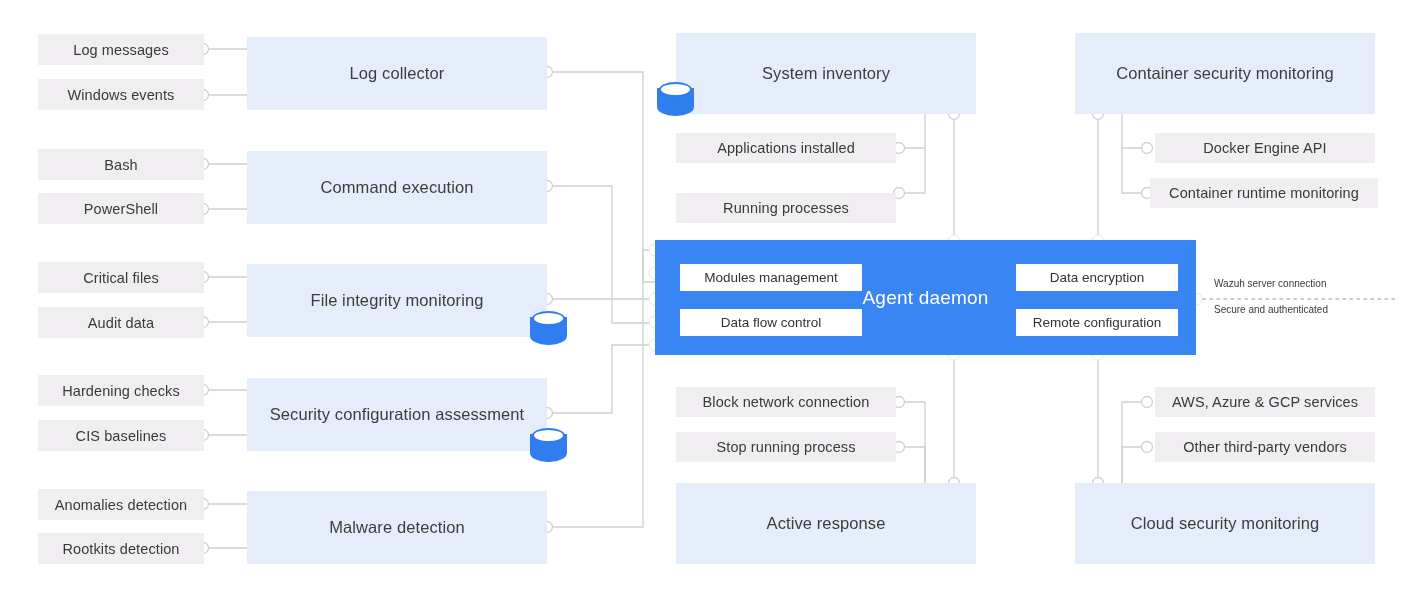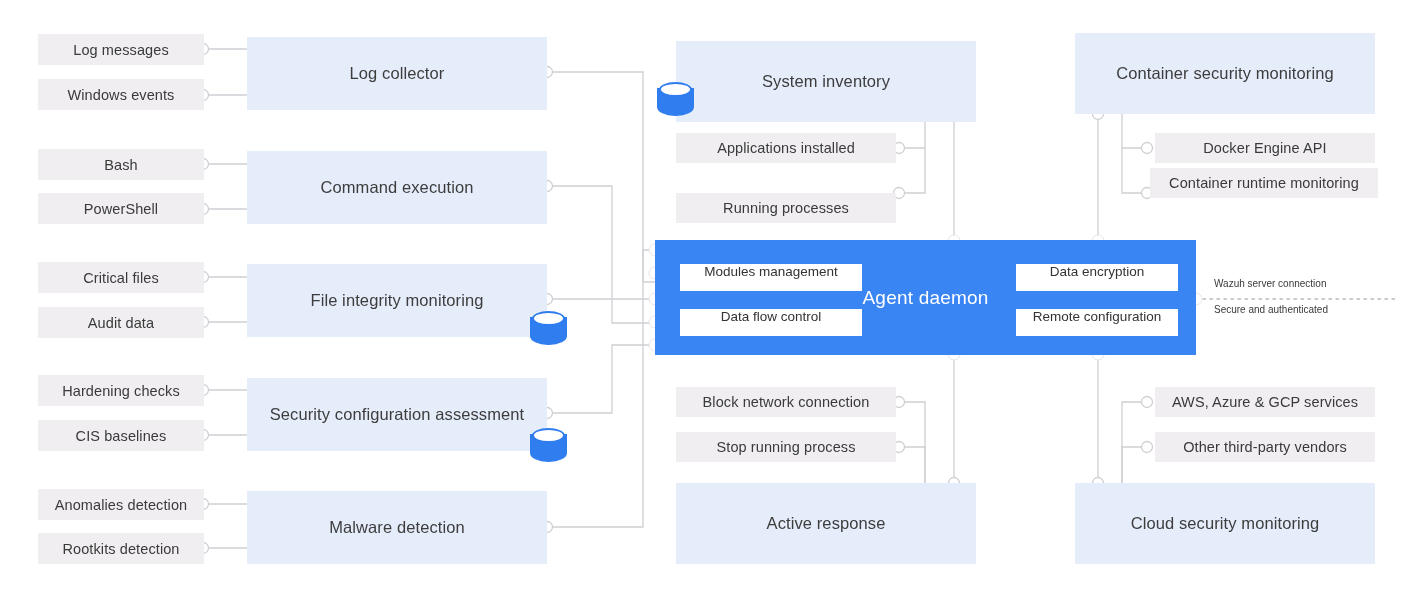--- a/index.html
+++ b/index.html
@@ -21,21 +21,21 @@
   #daemon{
     position:absolute;left:655px;top:240px;width:541px;height:115px;
     background:#3a85f4;box-sizing:border-box;
   }
   #daemon-title{
     position:absolute;left:0;top:0;width:541px;height:115px;
     display:flex;align-items:center;justify-content:center;
     color:#ffffff;font-size:19px;letter-spacing:.2px;
   }
   .dbox{
-    position:absolute;background:#ffffff;display:flex;align-items:flex-start;
+    position:absolute;background:#ffffff;display:flex;align-items:center;
     justify-content:center;color:#333;font-size:13.5px;white-space:nowrap;
     box-sizing:border-box;padding:0 8px;
   }
 
   .cyl{position:absolute;width:37px;height:40px;}
   .cyl .body{position:absolute;left:0;top:8px;width:37px;height:28px;background:#2f7def;border-radius:0 0 18px 18px/0 0 9px 9px;}
   .cyl .top{position:absolute;left:2px;top:2px;width:33px;height:15px;background:#ffffff;border:2.5px solid #2f7def;border-radius:50%;box-sizing:border-box;}
 
   .wlabel{
     position:absolute;color:#3a3a3a;font-size:10px;white-space:nowrap;
@@ -190,41 +190,41 @@
 
   <div class="cyl" style="left:530px;top:309px;">
     <div class="body"></div>
       <div class="top"></div>
   </div>
   <div class="cyl" style="left:530px;top:426px;">
     <div class="body"></div>
       <div class="top"></div>
   </div>
 
-  <div class="module" style="left:676px;top:33px;width:300px;height:81px;margin-top:8px;">
+  <div class="module" style="left:676px;top:33px;width:300px;height:81px;">
     <span>System inventory</span>
   </div>
   <div class="cyl" style="left:657px;top:80px;">
     <div class="body"></div>
       <div class="top"></div>
   </div>
   <div class="pill" style="left:676px;top:133px;width:220px;height:30px;">
     <span>Applications installed</span>
   </div>
   <div class="pill" style="left:676px;top:178px;width:220px;height:30px;margin-top:15px;">
     <span>Running processes</span>
   </div>
 
   <div class="module" style="left:1075px;top:33px;width:300px;height:81px;">
     <span>Container security monitoring</span>
   </div>
   <div class="pill" style="left:1155px;top:133px;width:220px;height:30px;">
     <span>Docker Engine API</span>
   </div>
-  <div class="pill" style="left:1150px;top:168px;width:228px;height:30px;justify-content:center;">
+  <div class="pill" style="left:1150px;top:178px;width:228px;height:30px;justify-content:center;">
     <span>Container runtime monitoring</span>
   </div>
 
   <div class="pill" style="left:676px;top:387px;width:220px;height:30px;">
     <span>Block network connection</span>
   </div>
   <div class="pill" style="left:676px;top:432px;width:220px;height:30px;">
     <span>Stop running process</span>
   </div>
   <div class="module" style="left:676px;top:483px;width:300px;height:81px;">

